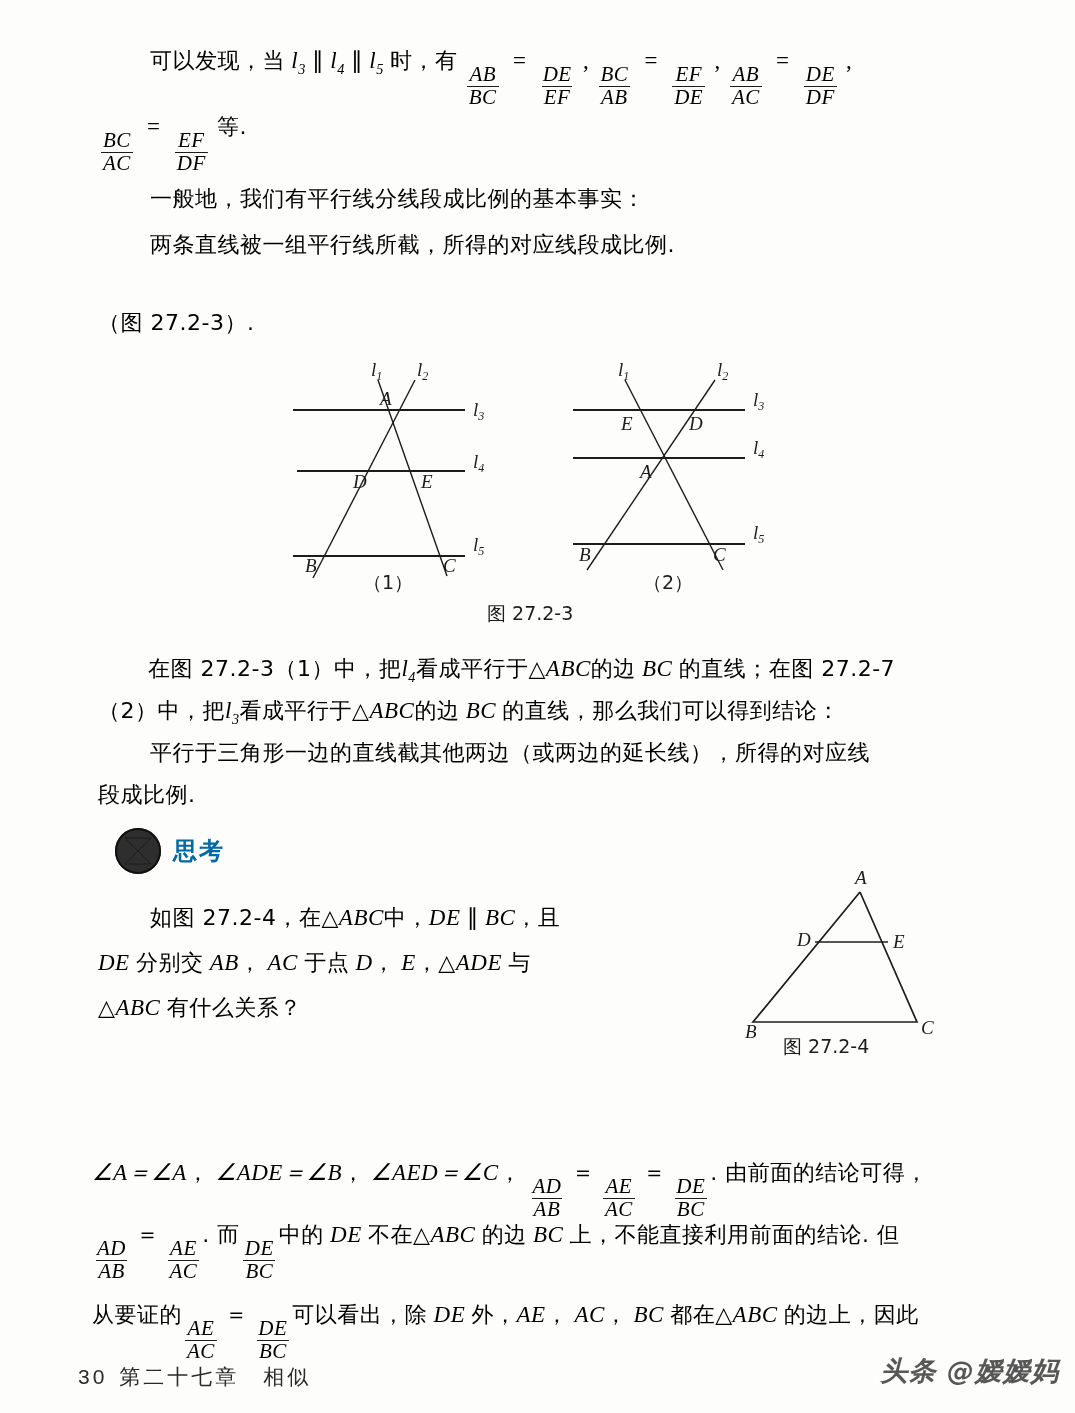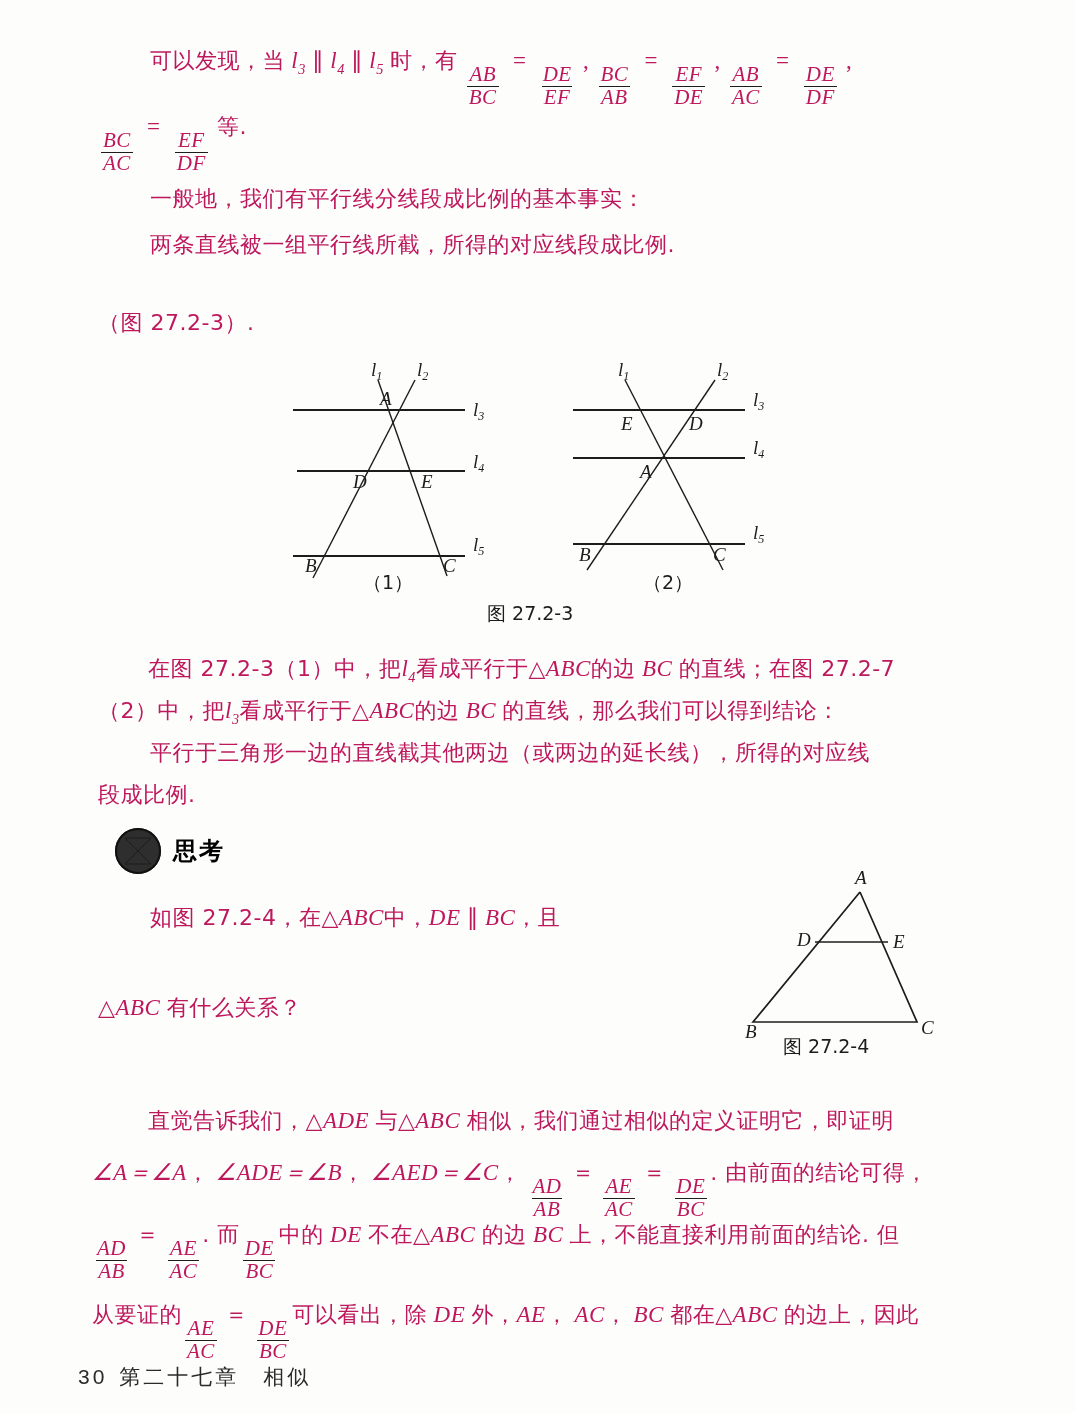--- a/index.html
+++ b/index.html
@@ -21,21 +21,21 @@
     inset: 0;
     background: #fdfdfc;
   }
 
   
   .para {
     position: absolute;
     font-size: 23px;
     line-height: 46px;
     letter-spacing: 0.5px;
-    color: #be185d;
+    color: #000000;
   }
   .cn { font-family: "DejaVu Sans", "Liberation Sans", sans-serif; font-size: 22px; }
   .mi { font-family: "Liberation Serif", serif; font-style: italic; }
   .mu { font-family: "Liberation Serif", serif; font-style: normal; }
 
   sub { font-size: 0.62em; }
 
   
   .frac {
     display: inline-flex;
@@ -82,21 +82,21 @@
     width: 46px; height: 46px;
     border-radius: 50%;
     background: #2e2e2e;
     position: relative;
     display: block;
   }
   .think-label {
     font-family: "DejaVu Sans", "Liberation Sans", sans-serif;
     font-weight: bold;
     font-size: 24px;
-    color: #000000;
+    color: #0369a1;
     letter-spacing: 2px;
   }
 
   
   .footer {
     position: absolute;
     bottom: 22px;
     left: 78px;
     font-family: "DejaVu Sans", "Liberation Sans", sans-serif;
     font-size: 21px;
@@ -259,20 +259,23 @@
         <path d="M6 23 L40 23" stroke="#2e2e2e" stroke-width="0" fill="none"></path>
       </svg>
     </span>
     <span class="think-label">思考</span>
   </div>
 
   <div class="para" style="left:150px; top:895px; width:620px;">
     <span class="cn">如图 27.2-4，在△</span><span class="mi">ABC</span><span class="cn">中，</span><span class="mi">DE</span> <span class="mu">∥</span> <span class="mi">BC</span><span class="cn">，且</span>
   </div>
 
+  <div class="para" style="left:98px; top:940px; width:660px;">
+    <span class="mi">DE</span> <span class="cn">分别交</span> <span class="mi">AB</span><span class="cn">，</span> <span class="mi">AC</span> <span class="cn">于点</span> <span class="mi">D</span><span class="cn">，</span> <span class="mi">E</span><span class="cn">，△</span><span class="mi">ADE</span> <span class="cn">与</span>
+  </div>
 
   <div class="para" style="left:98px; top:985px; width:660px;">
     <span class="cn">△</span><span class="mi">ABC</span> <span class="cn">有什么关系？</span>
   </div>
 
   <div class="figwrap" style="left:745px; top:862px; width:215px; height:195px;">
     <svg width="215" height="195" viewBox="0 0 215 195">
 
       <polyline points="115,30 8,160 172,160 115,30" stroke-width="1.7"></polyline>
 
@@ -280,23 +283,20 @@
 
       <text x="110" y="22">A</text>
       <text x="52" y="84">D</text>
       <text x="148" y="86">E</text>
       <text x="0" y="176">B</text>
       <text x="176" y="172">C</text>
     </svg>
     <div class="figcap" style="left:38px; top:172px;">图 27.2-4</div>
   </div>
 
-  <div class="para" style="left:148px; top:1098px; width:900px;">
-    <span class="cn">直觉告诉我们，△</span><span class="mi">ADE</span> <span class="cn">与△</span><span class="mi">ABC</span> <span class="cn">相似，我们通过相似的定义证明它，即证明</span>
-  </div>
 
   <div class="para" style="left:92px; top:1150px; width:960px;">
     <span class="mi">∠A＝∠A</span><span class="cn">，</span>
     <span class="mi">∠ADE＝∠B</span><span class="cn">，</span>
     <span class="mi">∠AED＝∠C</span><span class="cn">，</span>
     <span class="frac">
       <span class="num">AD</span>
       <span class="den">AB</span>
     </span><span class="eq">＝</span><span class="frac">
       <span class="num">AE</span>
@@ -327,14 +327,15 @@
     </span><span class="eq">＝</span><span class="frac">
       <span class="num">DE</span>
       <span class="den">BC</span>
     </span><span class="cn">可以看出，除</span> <span class="mi">DE</span> <span class="cn">外，</span><span class="mi">AE</span><span class="cn">，</span> <span class="mi">AC</span><span class="cn">，</span> <span class="mi">BC</span> <span class="cn">都在△</span><span class="mi">ABC</span> <span class="cn">的边上，因此</span>
   </div>
 
   <div class="footer">
     <span class="pg">30</span><span>第二十七章　相似</span>
   </div>
 
+  <div class="watermark">头条 @嫒嫒妈</div>
 
 </div>
 
 </body></html>

